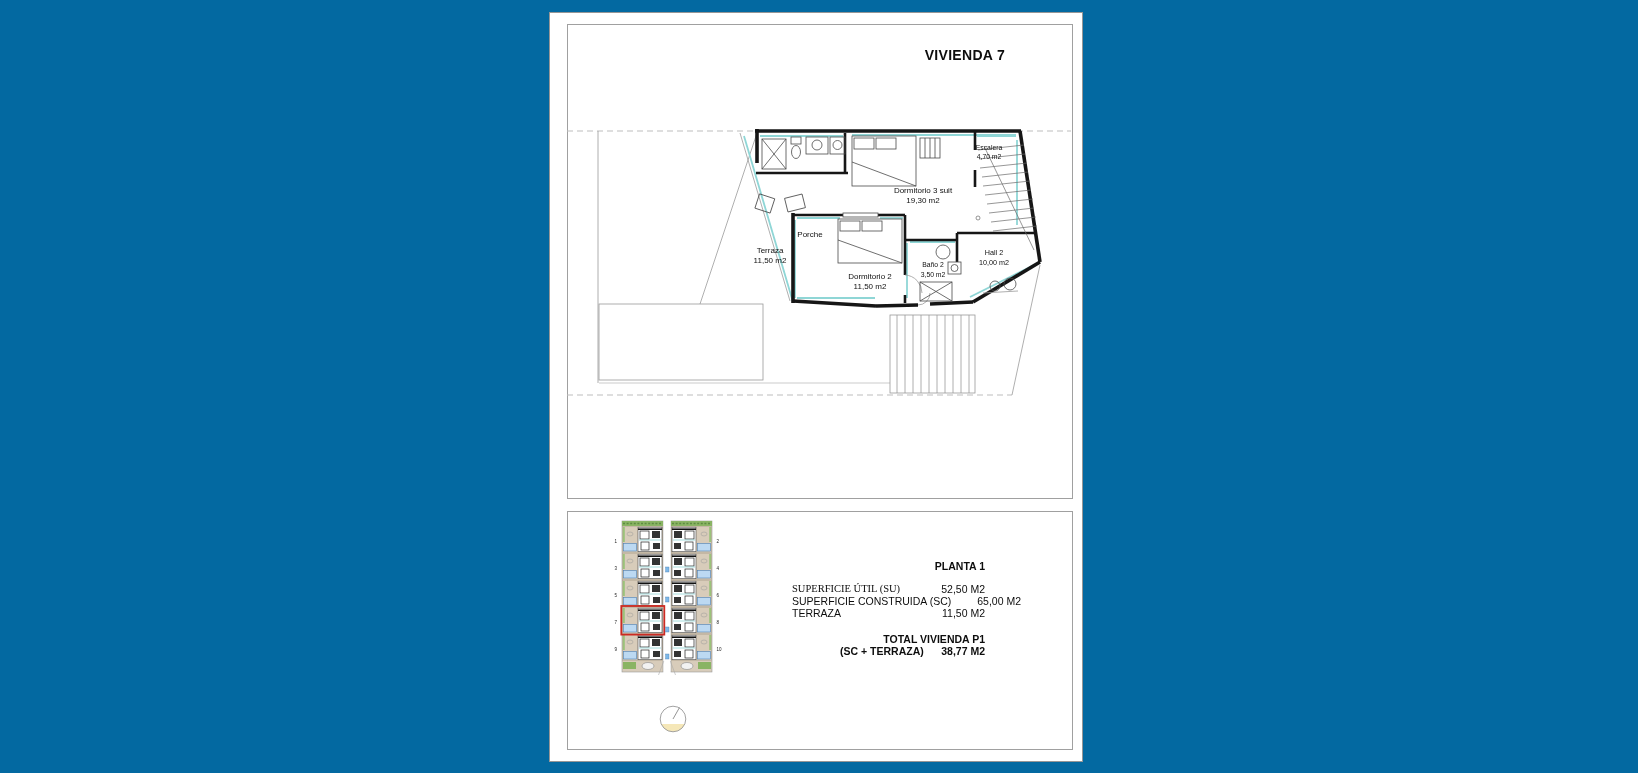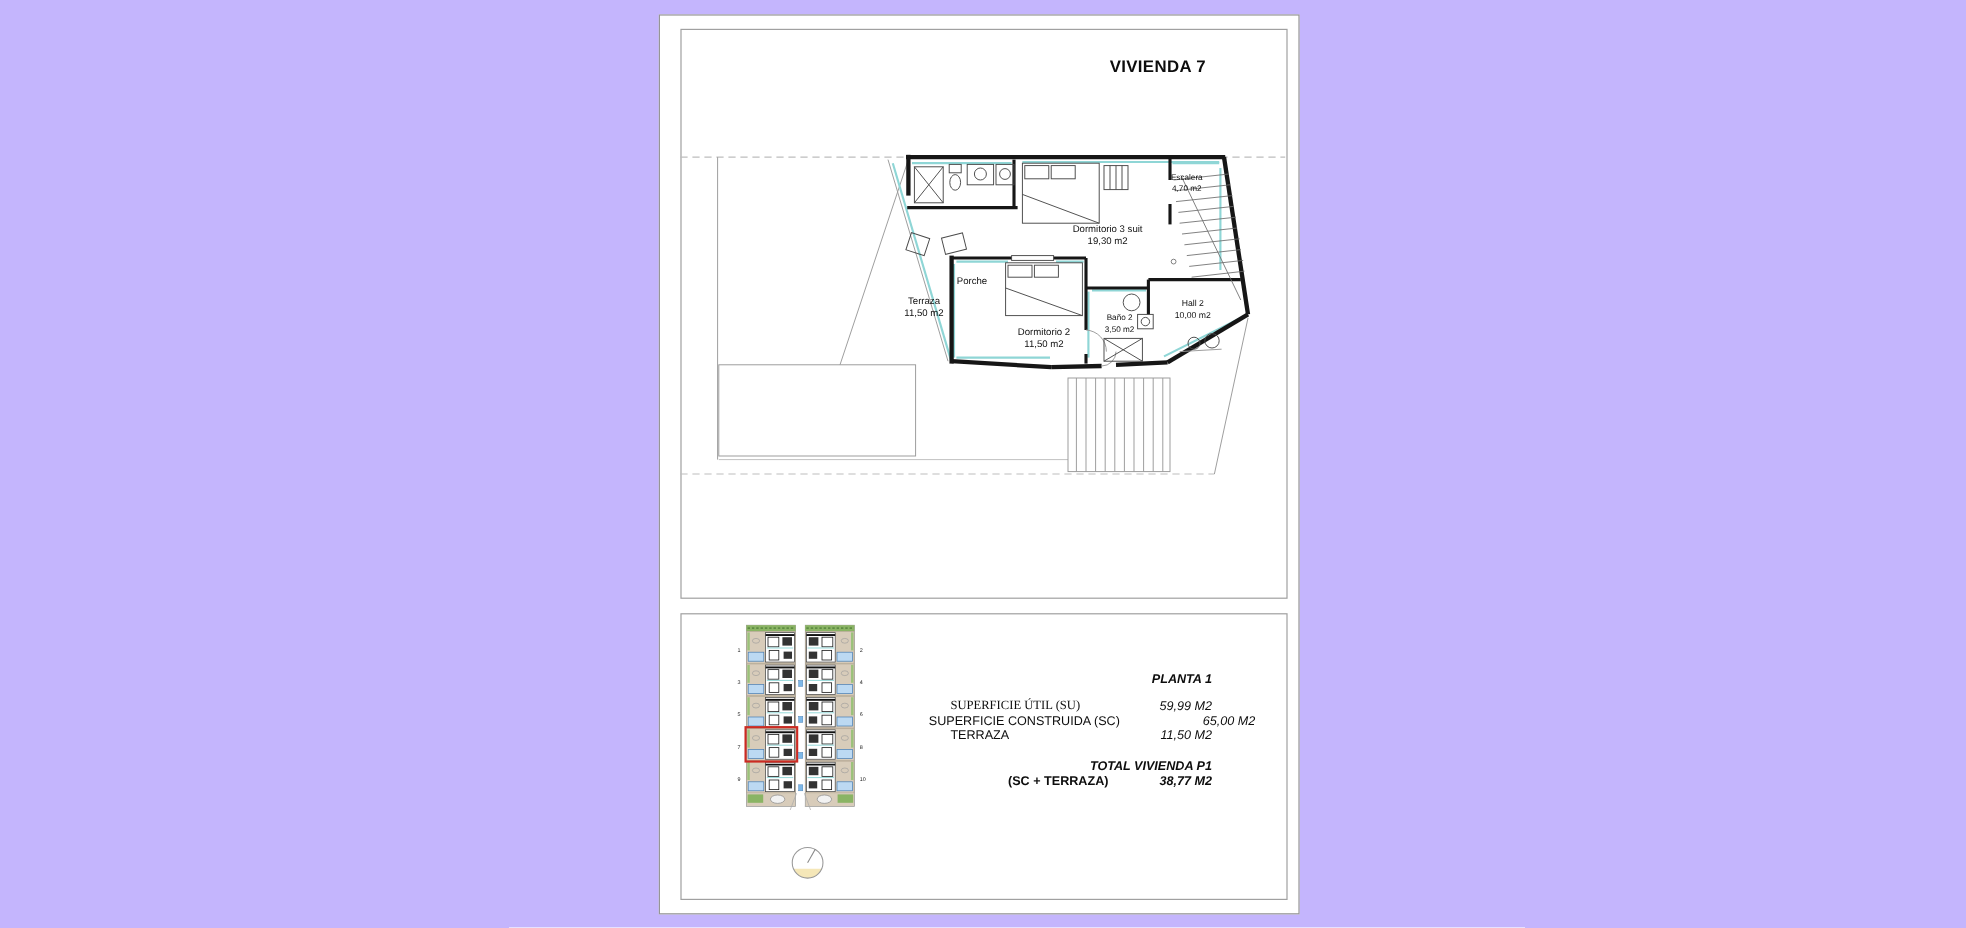--- a/index.html
+++ b/index.html
@@ -1,20 +1,20 @@
 <!DOCTYPE html>
 <html style="--accent_cyan: #8fd6d6; --site_tan: #d8ccba; --hedge_green: #8ab464; --pool_blue: #bcd9f2; --highlight_red: #cc2a22; --compass_yellow: #f5e7b8;"><head>
 <meta charset="utf-8">
 <style>
   :root{
     --accent_cyan:#8fd6d6; --site_tan:#d8ccba; --hedge_green:#8ab464;
     --pool_blue:#bcd9f2; --highlight_red:#cc2a22; --compass_yellow:#f5e7b8;
   }
   html,body{margin:0;padding:0;background:#ffffff;}
-  #page{position:relative;width:1638px;height:773px;background:#c4b5fd;overflow:hidden;
+  #page{position:relative;width:1638px;height:773px;background:#0369a1;overflow:hidden;
         font-family:"Liberation Sans",sans-serif;color:#0d0d0d;}
   .frame{position:absolute;border:1px solid #a0a0a0;background:#fff;}
   #outer-frame{left:549px;top:12px;width:532px;height:748px;border-color:#969696;}
   #panel-top{left:567px;top:24px;width:504px;height:473px;}
   #panel-bottom{left:567px;top:511px;width:504px;height:237px;}
   #sheet-title{position:absolute;left:845px;top:47px;width:160px;text-align:right;
         font-size:14px;font-weight:700;letter-spacing:.3px;}
   svg{position:absolute;overflow:visible;}
   #plan-svg{left:567px;top:24px;width:504px;height:473px;}
   #site-svg{left:567px;top:511px;width:504px;height:237px;}
@@ -28,21 +28,21 @@
   .fixl{stroke:#4a4a4a;stroke-width:.8;fill:none;}
   .cyan{stroke:var(--accent_cyan);stroke-width:1.8;fill:none;}
   .lbl{font-family:"Liberation Sans",sans-serif;font-size:8px;fill:#101010;text-anchor:middle;}
   .lbl-s{font-size:6.8px;}
   .lbl-m{font-size:7.2px;}
   .stair{stroke:#6a6a6a;stroke-width:.7;fill:none;}
   .sitenum{font-family:"Liberation Sans",sans-serif;font-size:4.5px;fill:#222;}
   
   .sum{position:absolute;font-size:10.5px;line-height:12px;white-space:nowrap;}
   .sum.bold{font-weight:700;}
-  .sum.right{width:137px;left:873px;text-align:right;font-style:italic;}
+  .sum.right{width:137px;left:848px;text-align:right;}
 </style>
 </head>
 <body>
 
 <div id="page">
 
   <div id="outer-frame" class="frame"></div>
   <div id="panel-top" class="frame"></div>
   <div id="panel-bottom" class="frame"></div>
 
@@ -271,23 +271,23 @@
     <g>
       <path d="M661.2,724 A12.8,12.8 0 0 0 684.8,724 Z" fill="var(--compass_yellow)"></path>
       <circle cx="673" cy="719" r="12.8" fill="none" stroke="#999" stroke-width="0.9"></circle>
       <line x1="673" y1="719" x2="679.5" y2="707.5" stroke="#888" stroke-width="0.9"></line>
     </g>
   </svg>
 
   <div class="sum right bold" style="top:560px;">PLANTA 1</div>
 
   <div class="sum" style="left:792px;top:583px;font-family:Liberation Serif, serif;">SUPERFICIE ÚTIL (SU)</div>
-  <div class="sum right" style="top:583px;">59,99 M2</div>
-
-  <div class="sum" style="left:774px;top:595px;text-align:right;">SUPERFICIE CONSTRUIDA (SC)</div>
+  <div class="sum right" style="top:583px;">52,50 M2</div>
+
+  <div class="sum" style="left:792px;top:595px;text-align:right;">SUPERFICIE CONSTRUIDA (SC)</div>
   <div class="sum right" style="top:595px;margin-left:36px;">65,00 M2</div>
 
   <div class="sum" style="left:792px;top:607px;">TERRAZA</div>
   <div class="sum right" style="top:607px;">11,50 M2</div>
 
   <div class="sum right bold" style="top:633px;text-align:right;">TOTAL VIVIENDA P1</div>
   <div class="sum bold" style="left:840px;top:645px;">(SC + TERRAZA)</div>
   <div class="sum right bold" style="top:645px;">38,77 M2</div>
 
 </div>

